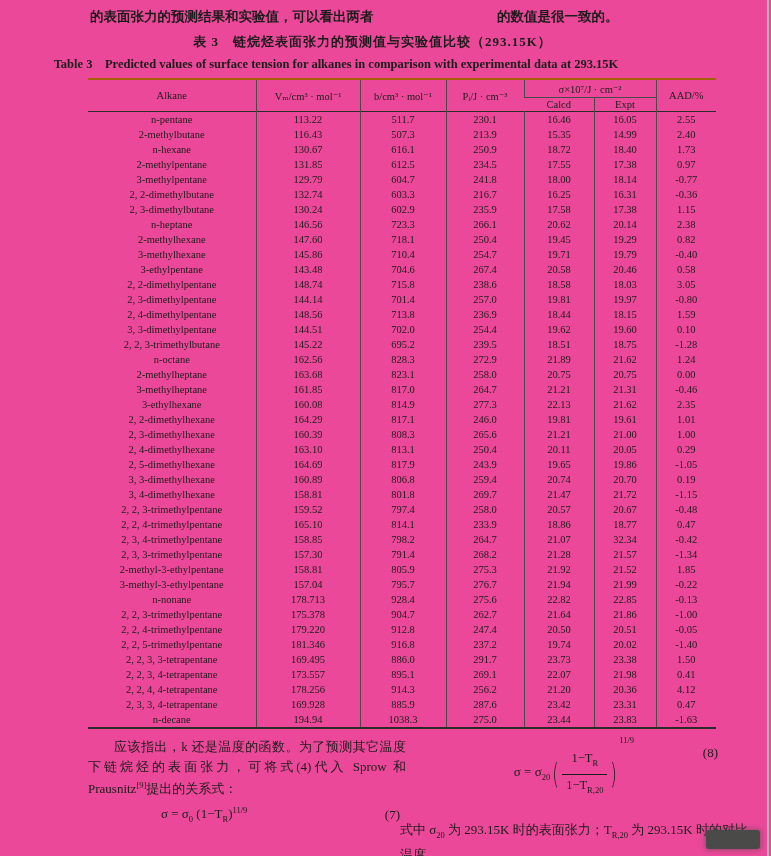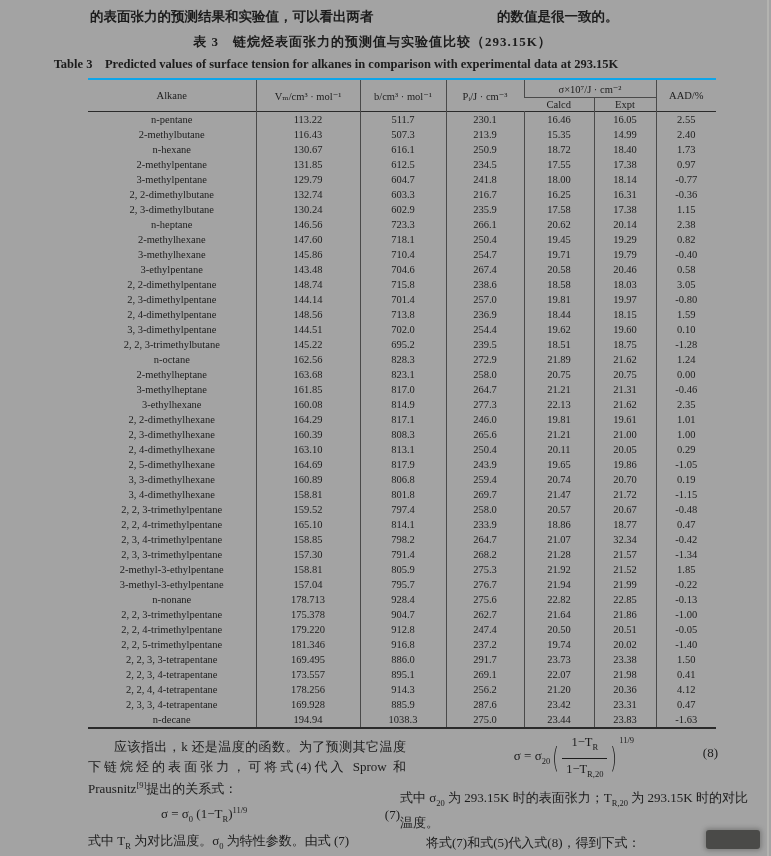--- a/index.html
+++ b/index.html
@@ -1,17 +1,17 @@
 <!DOCTYPE html>
 <html><head>
 <meta charset="utf-8">
 <style>
   html,body{margin:0;padding:0;background:#e8e8e6;}
   .page{
-    position:relative;width:771px;height:856px;background:#a3a3a3;
+    position:relative;width:771px;height:856px;background:#ec4899;
     font-family:"Liberation Serif","DejaVu Serif",serif;color:#1c1c1c;
     overflow:hidden;margin:0 auto;
   }
   
   .topline{position:absolute;top:8px;font-size:13.5px;font-weight:bold;white-space:nowrap;}
   .topline.left{left:90px;}
   .topline.right{left:497px;}
   
   .cap-zh{position:absolute;top:33px;left:0;width:745px;text-align:center;
           font-size:13px;font-weight:bold;letter-spacing:1px;}
@@ -27,21 +27,21 @@
   table.data col.c-vm{width:104px;}
   table.data col.c-b{width:86px;}
   table.data col.c-pi{width:78px;}
   table.data col.c-calcd{width:70px;}
   table.data col.c-expt{width:62px;}
   table.data col.c-aad{width:60px;}
   table.data thead th{
     font-weight:normal;font-size:10.5px;text-align:center;vertical-align:middle;
     padding:1px 2px;
   }
-  table.data thead tr:first-child{border-top:2px solid #0ea5e9;}
+  table.data thead tr:first-child{border-top:2px solid #a16207;}
   table.data thead{border-bottom:1.2px solid #2a2a2a;}
   table.data tbody{border-bottom:2px solid #2a2a2a;}
   table.data th,table.data td{border-left:1px solid #4a4a4a;}
   table.data th:first-child,table.data td:first-child{border-left:none;}
   table.data th.sigma{border-bottom:1px solid #4a4a4a;height:15px;}
   table.data td{
     text-align:center;height:15px;padding:0 2px;white-space:nowrap;
     overflow:hidden;
   }
   
@@ -50,21 +50,21 @@
   .bcol.right{left:400px;top:733px;width:348px;}
   .bcol p{margin:0;text-align:justify;}
   .indent{text-indent:2em;}
   sup,sub{font-size:8.5px;}
   .eqline{display:flex;align-items:center;margin:2px 0;}
   .eq7-body{margin-left:73px;flex:1;}
   .eqnum{margin-left:auto;padding-right:6px;}
   .eq8{justify-content:center;position:relative;margin:0 0 4px 0;}
   .eq8 .eqnum{position:absolute;right:24px;top:10px;}
   .frac{display:inline-flex;flex-direction:column;text-align:center;
-        vertical-align:middle;font-size:12.5px;margin:0 1px;}
+        vertical-align:middle;font-size:12.5px;margin:16px 1px;}
   .frac .num{padding:0 4px 1px 4px;border-bottom:1px solid #1c1c1c;}
   .frac .den{padding:1px 4px 0 4px;}
   .bigparen{font-size:28px;font-weight:300;line-height:28px;
             font-family:"DejaVu Sans","Liberation Sans",sans-serif;transform:scaleX(.6);}
   .expo{font-size:8.5px;align-self:flex-start;margin-top:-2px;}
   
   .edge-line{position:absolute;right:2px;top:0;width:2px;height:856px;
              background:#b3b3b0;}
   .smudge{position:absolute;left:706px;top:830px;width:54px;height:19px;
           background:#4a4a48;border-radius:3px;box-shadow:0 0 4px 2px #4a4a4866;}
@@ -476,21 +476,20 @@
         </tr>
       </tbody>
   </table>
 
   <div class="bcol left">
     <p class="indent"><span>应该指出，k 还是温度的函数。为了预测其它温度下链烷烃的表面张力，可将式(4)代入 Sprow 和 Prausnitz</span><sup>[9]</sup><span>提出的关系式：</span></p>
     <div class="eqline">
       <span class="eq7-body"><span>σ = σ</span><sub>0</sub><span> (1−T</span><sub>R</sub><span>)</span><sup>11/9</sup></span>
       <span class="eqnum">(7)</span>
     </div>
-    <p><span>式中 T</span><sub>R</sub><span> 为对比温度。σ</span><sub>0</sub><span> 为特性参数。由式 (7)</span></p>
 
   </div>
 
   <div class="bcol right">
     <div class="eqline eq8">
       <span><span>σ = σ</span><sub>20</sub></span>
       <span class="bigparen">(</span>
       <span class="frac">
         <span class="num"><span>1−T</span><sub>R</sub></span>
         <span class="den"><span>1−T</span><sub>R,20</sub></span>

